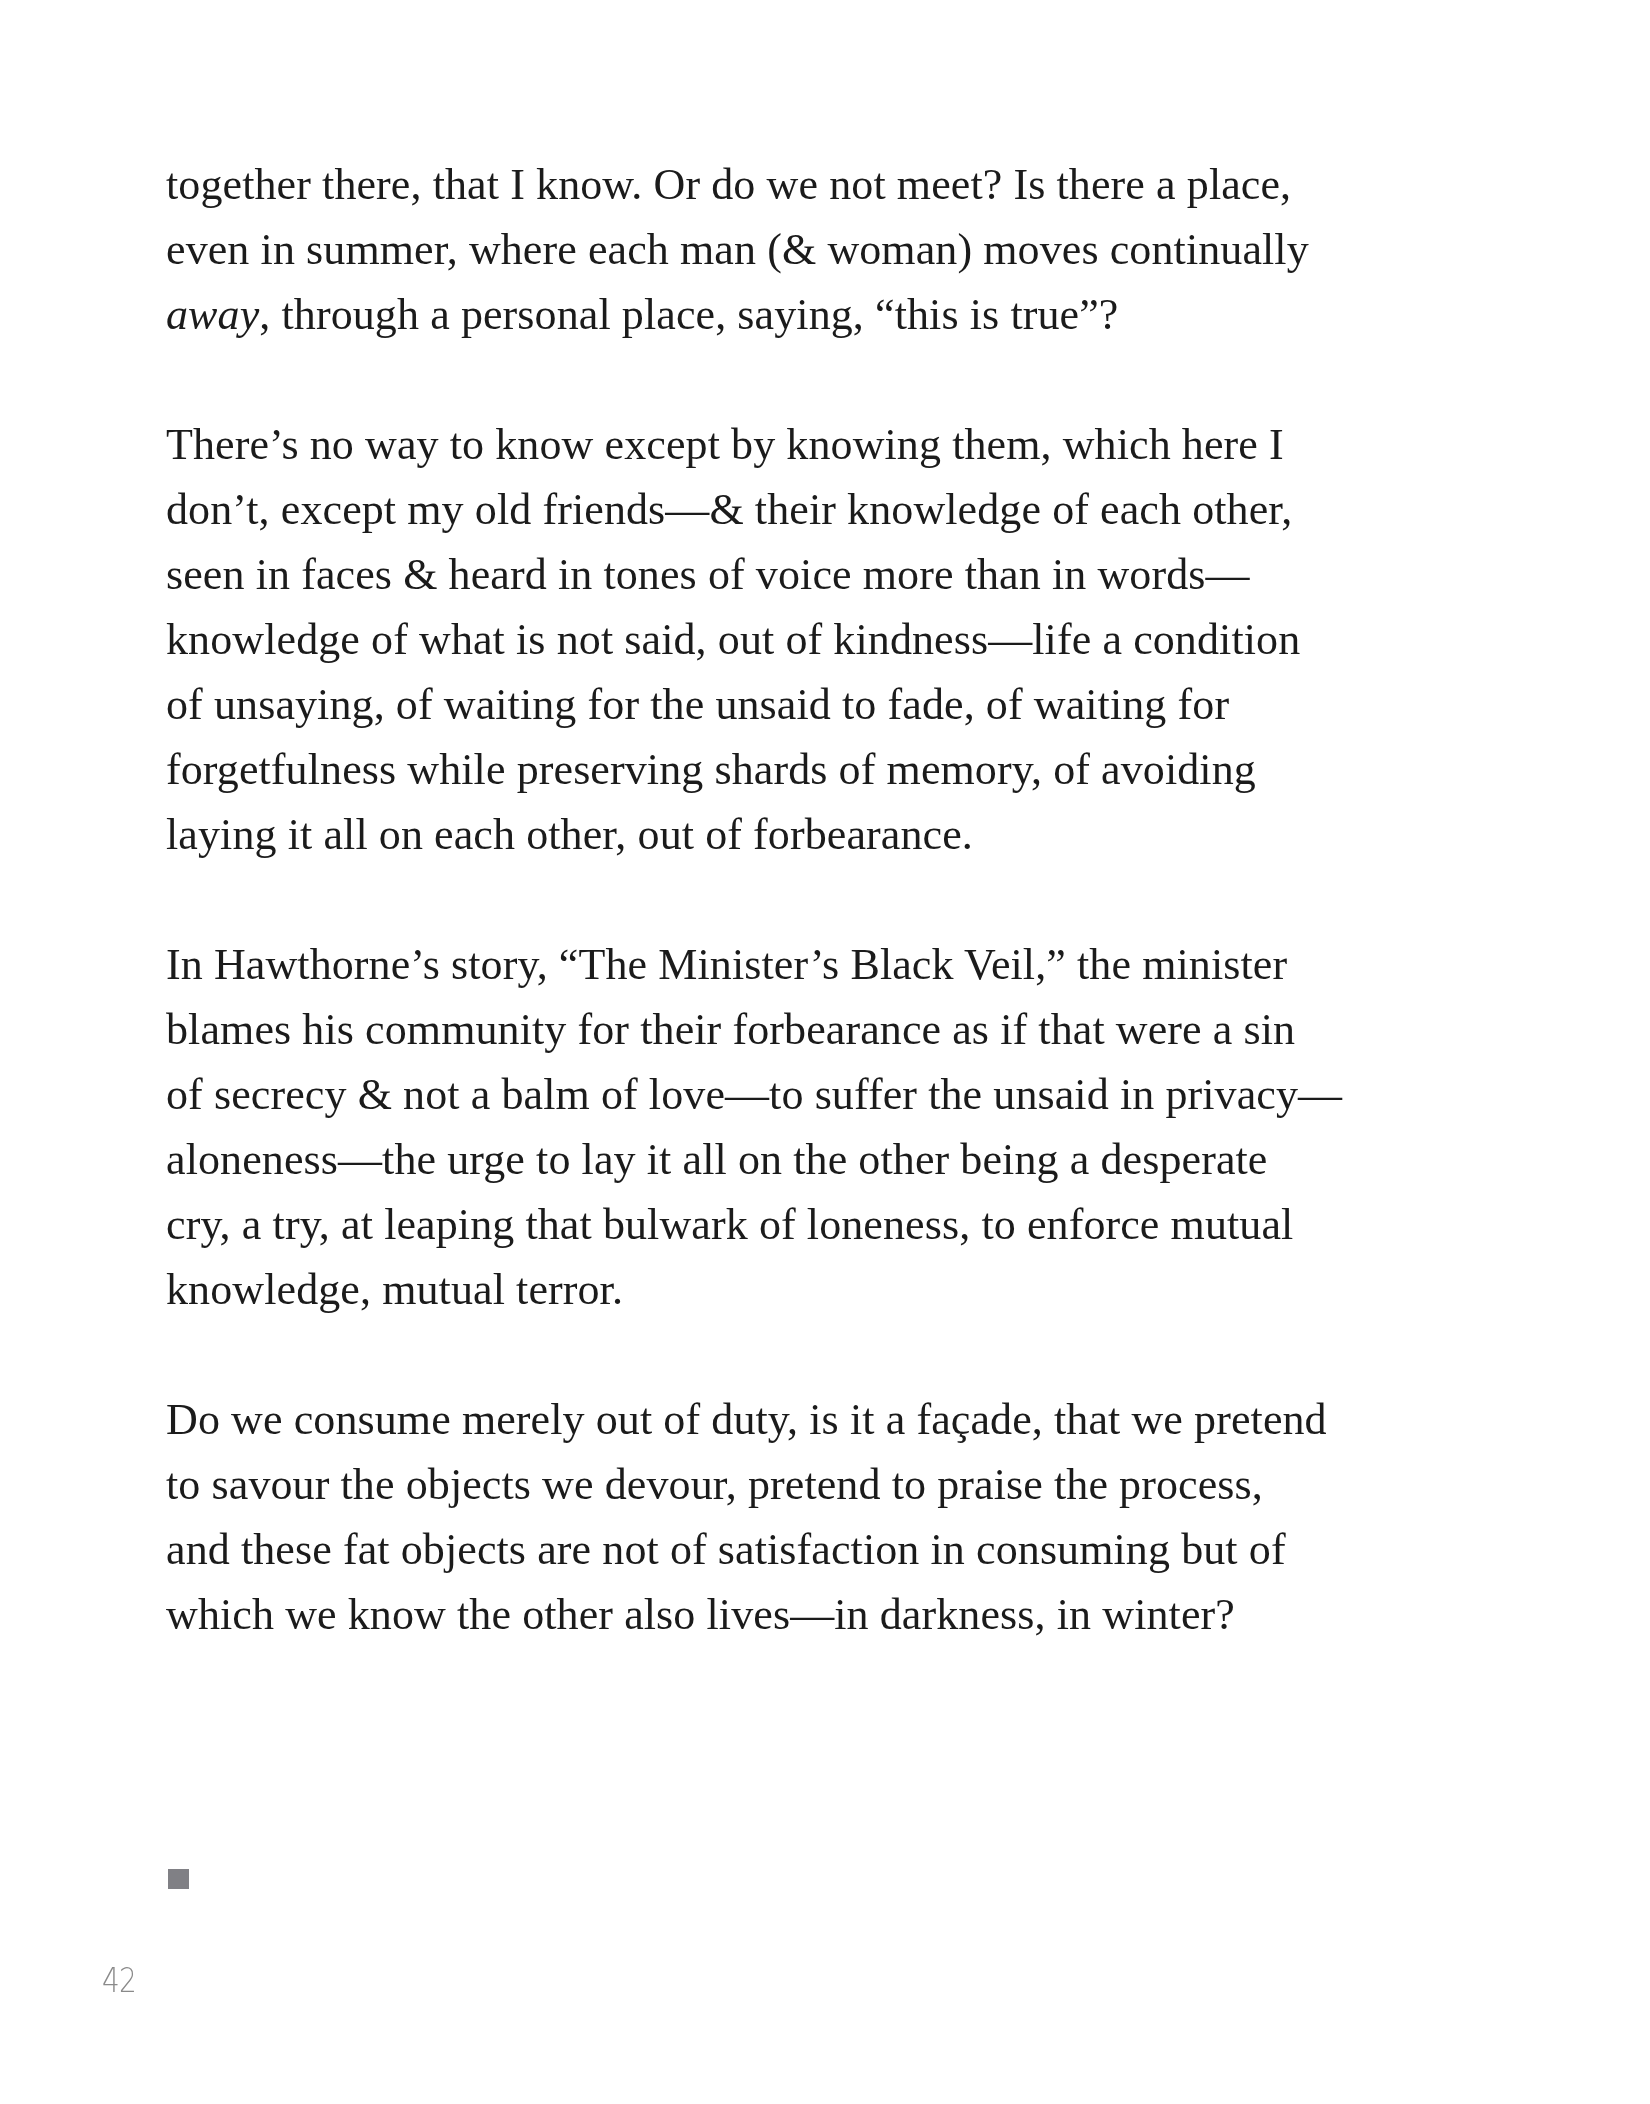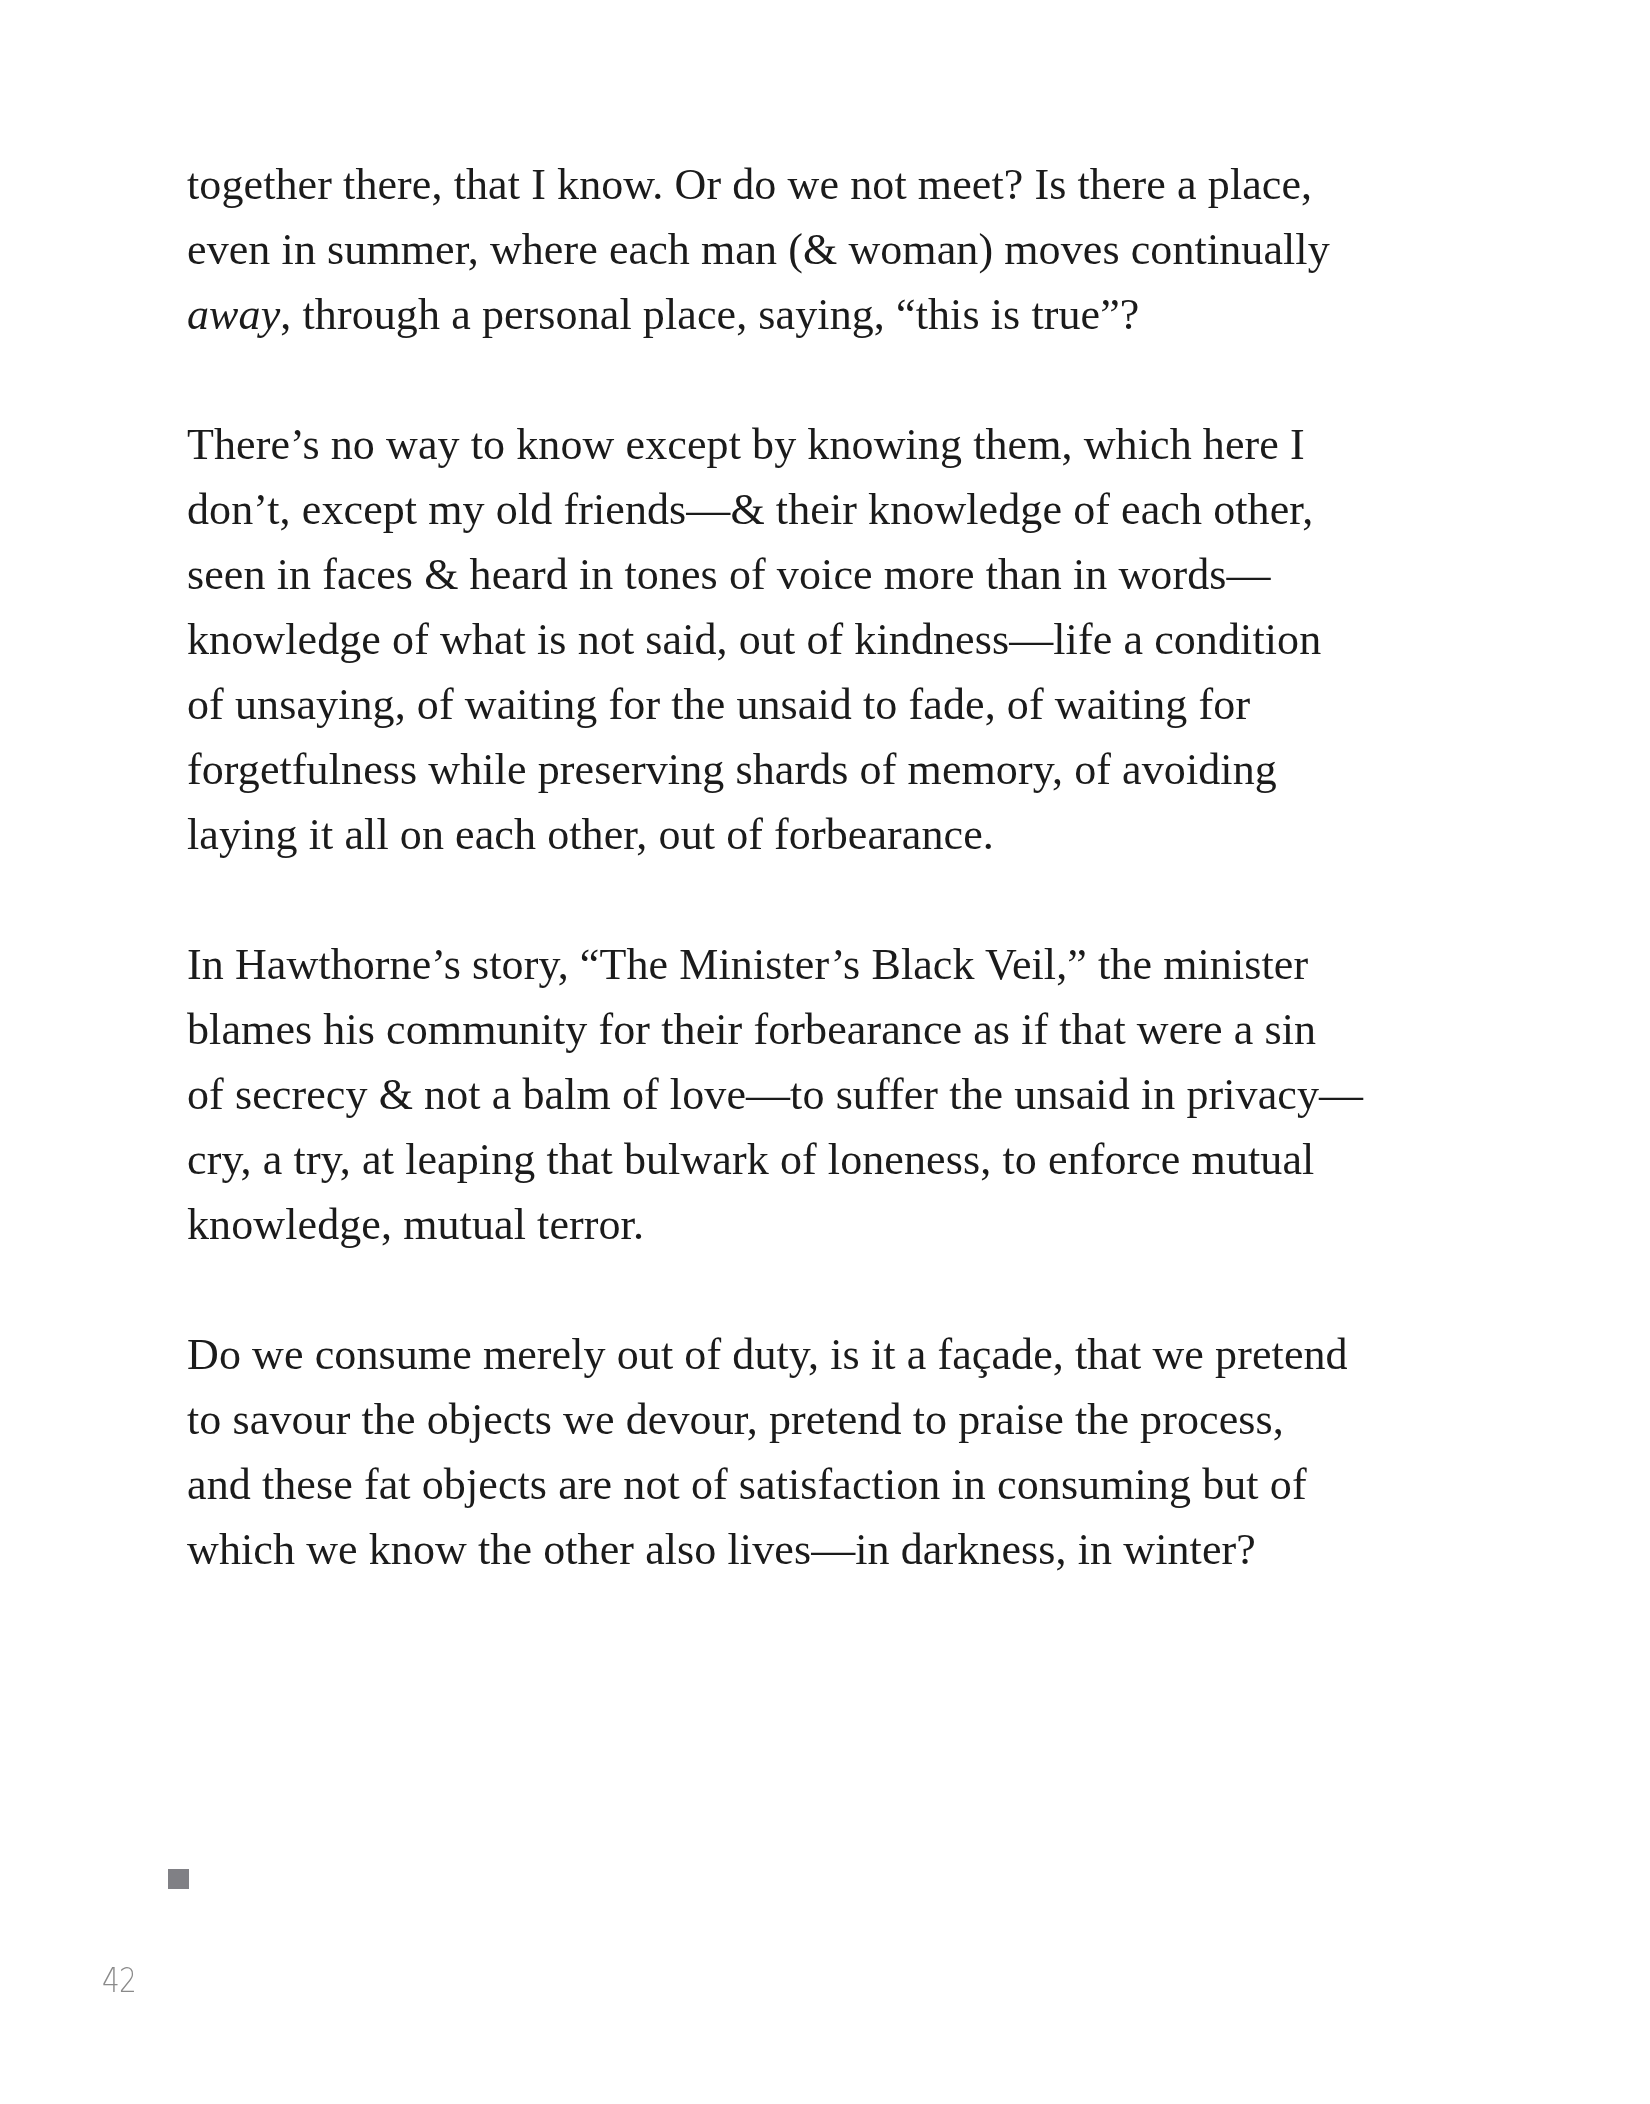--- a/index.html
+++ b/index.html
@@ -5,21 +5,21 @@
   html, body { margin: 0; padding: 0; background: #ffffff; }
   body { width: 1650px; height: 2104px; position: relative; overflow: hidden; }
   .page { position: absolute; left: 0; top: 0; width: 1650px; height: 2104px; background: #ffffff; }
   .body-text {
     position: absolute; left: 166px; top: 152px; width: 1330px;
     font-family: "Liberation Serif", "DejaVu Serif", serif;
     font-size: 44px; line-height: 65px; color: #1b1b1b;
     letter-spacing: 0.1px;
   }
   .para { margin: 0 0 65px 0; }
-  .line { display: block; white-space: nowrap; height: 65px; margin-left: 21px; }
+  .line { display: block; white-space: nowrap; height: 65px; }
   .line em { font-style: italic; }
   .end-mark {
     position: absolute; left: 168px; top: 1869px; width: 21px; height: 20px;
     background: #808085;
   }
   .page-number {
     position: absolute; left: 102px; top: 1960px;
     font-family: "DejaVu Sans", sans-serif; font-weight: 300;
     font-size: 34px; color: #8a8a8a; letter-spacing: -1px;
     transform: scaleX(0.82); transform-origin: left top;
@@ -44,20 +44,21 @@
       <span class="line">knowledge of what is not said, out of kindness—life a condition</span>
       <span class="line">of unsaying, of waiting for the unsaid to fade, of waiting for</span>
       <span class="line">forgetfulness while preserving shards of memory, of avoiding</span>
       <span class="line">laying it all on each other, out of forbearance.</span>
     </p>
 
     <p class="para">
       <span class="line">In Hawthorne’s story, “The Minister’s Black Veil,” the minister</span>
       <span class="line">blames his community for their forbearance as if that were a sin</span>
       <span class="line">of secrecy &amp; not a balm of love—to suffer the unsaid in privacy—</span>
+      <span class="line">aloneness—the urge to lay it all on the other being a desperate</span>
       <span class="line">cry, a try, at leaping that bulwark of loneness, to enforce mutual</span>
       <span class="line">knowledge, mutual terror.</span>
     </p>
 
     <p class="para">
       <span class="line">Do we consume merely out of duty, is it a façade, that we pretend</span>
       <span class="line">to savour the objects we devour, pretend to praise the process,</span>
       <span class="line">and these fat objects are not of satisfaction in consuming but of</span>
       <span class="line">which we know the other also lives—in darkness, in winter?</span>
     </p>

